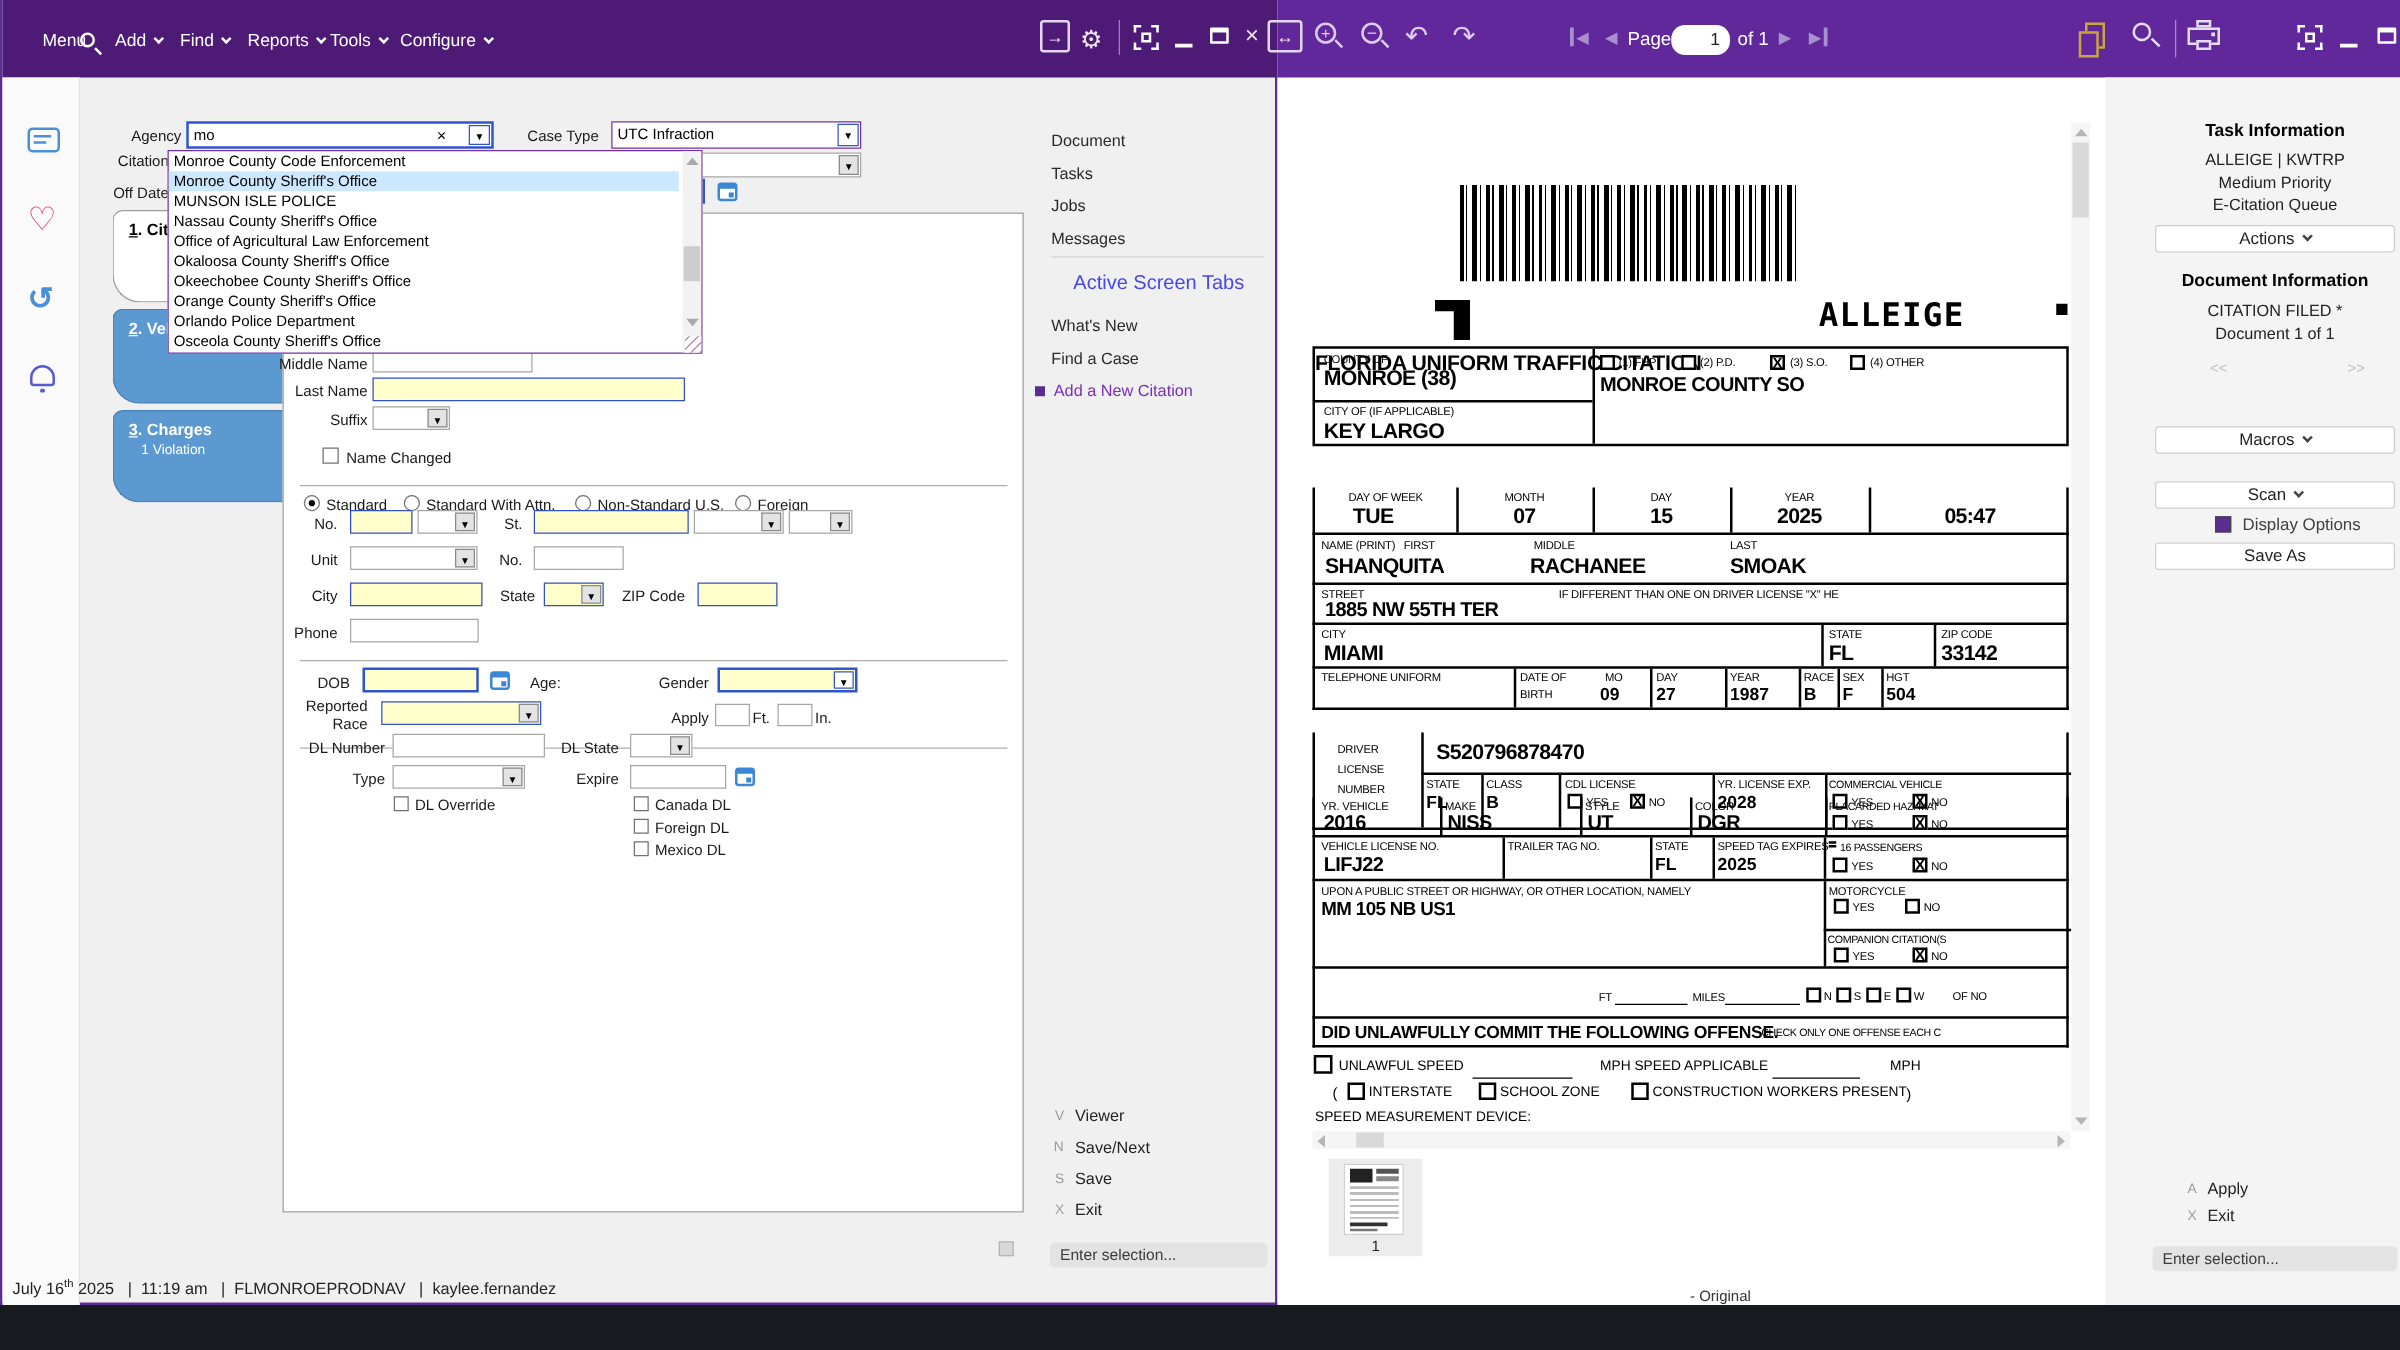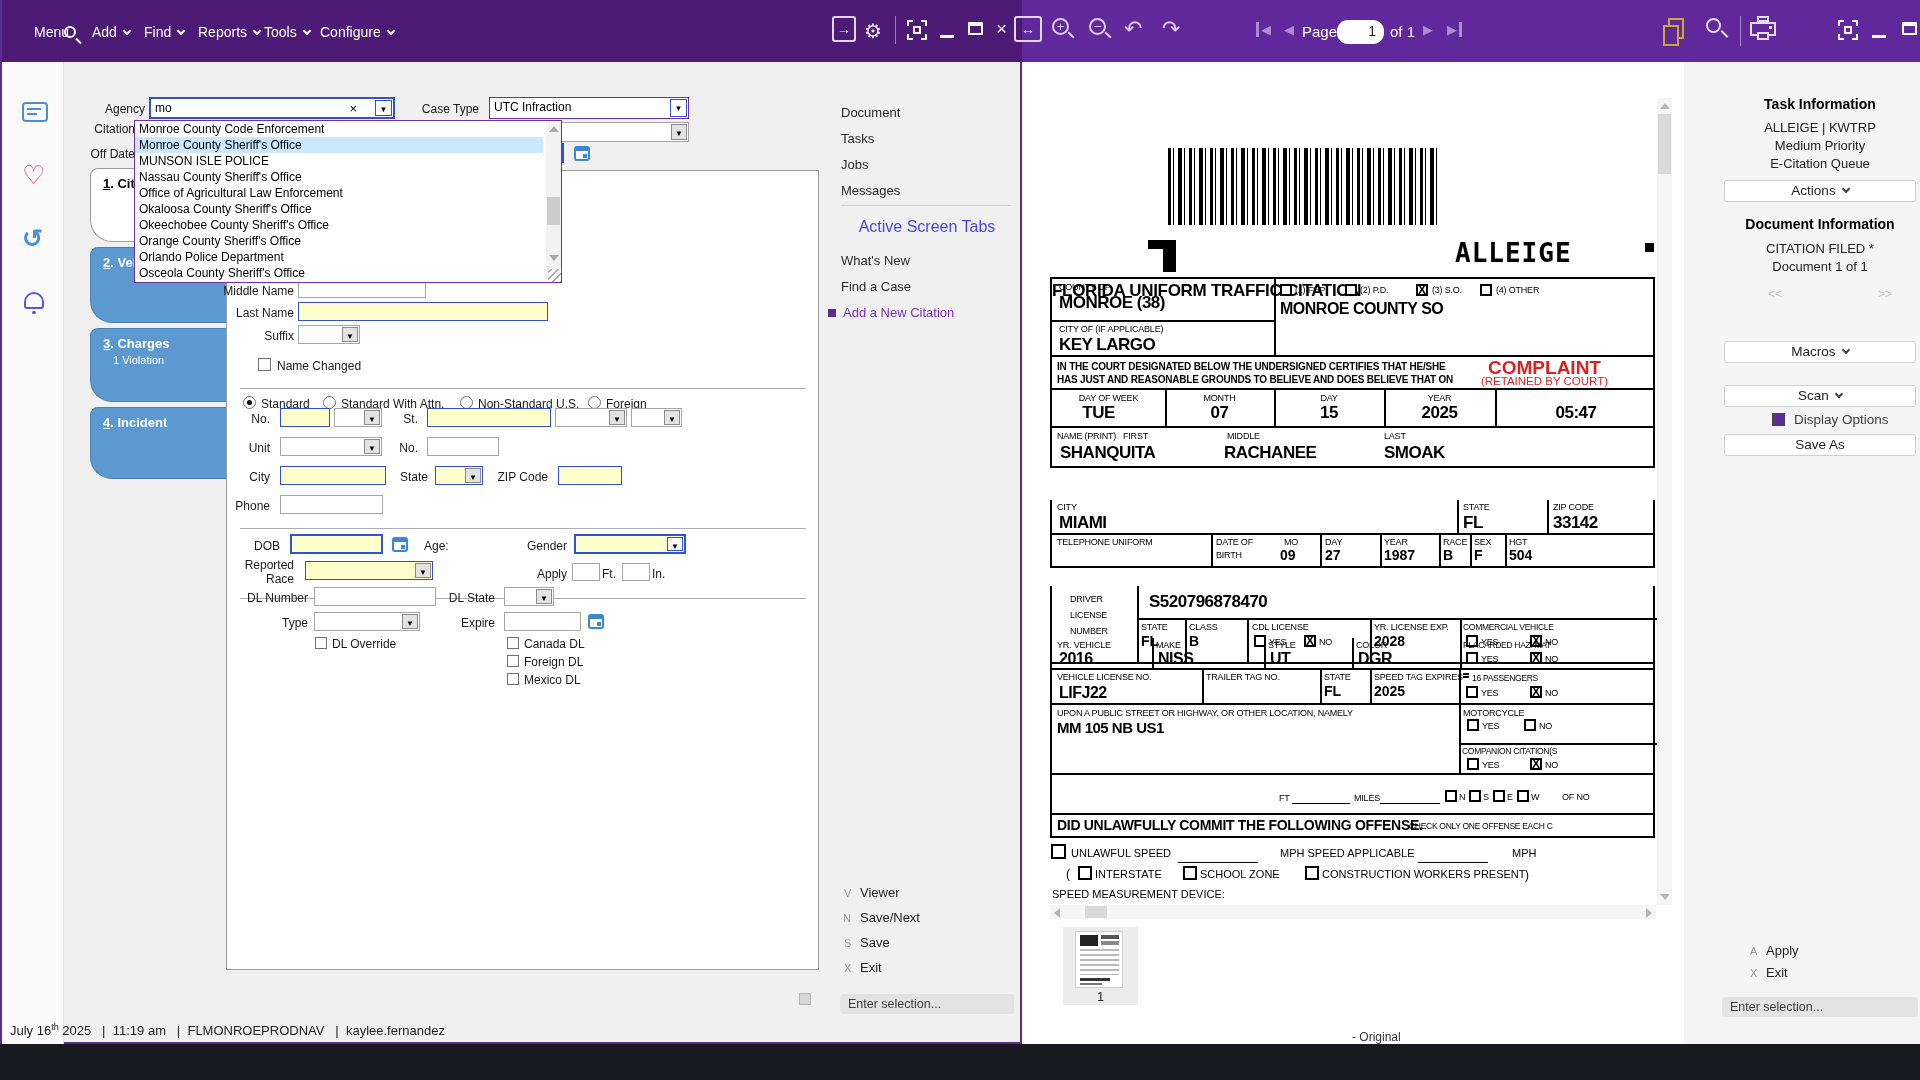--- a/index.html
+++ b/index.html
@@ -137,21 +137,20 @@
       </span>
 
     <span class="fl" style="left:60px;top:147px;width:73px">Off Date</span>
     <span class="tf yf bf" style="left:137px;top:143px;width:425px;height:20px"></span>
     <span class="cal" style="left:572px;top:146px"></span>
 
     <div class="a" id="formbox"></div>
     <div class="tab tabw" style="top:168px;height:74px"><span class="tnum">1</span><span>. Citee</span></div>
     <div class="tab" style="top:247px;height:76px"><span class="tnum">2</span><span>. Vehicle</span></div>
     <div class="tab" style="top:328px;height:74px"><span class="tnum">3</span><span>. Charges</span><span class="tsub">1 Violation</span></div>
-    <div class="tab" style="top:407px;height:72px"><span class="tnum">4</span><span>. Incident</span></div>
 
     <span class="fl" style="left:205px;top:284px;width:87px;z-index:2">Middle Name</span>
     <span class="tf" style="left:296px;top:280px;width:128px;height:18px;z-index:2"></span>
     <span class="fl" style="left:205px;top:306px;width:87px;z-index:2">Last Name</span>
     <span class="tf yf" style="left:296px;top:302px;width:250px;height:19px;z-index:2"></span>
     <span class="fl" style="left:205px;top:329px;width:87px;z-index:2">Suffix</span>
     <span class="tf" style="left:296px;top:325px;width:62px;height:19px;z-index:2">
         <span class="ddb"></span>
       </span>
 
@@ -357,26 +356,20 @@
       <span class="dl" style="left:243px;top:6px">(1) FHP</span>
       <span class="xb" style="left:293px;top:5px"></span>
       <span class="dl" style="left:308px;top:6px">(2) P.D.</span>
       <span class="xb on" style="left:364px;top:5px"></span>
       <span class="dl" style="left:380px;top:6px">(3) S.O.</span>
       <span class="xb" style="left:428px;top:5px"></span>
       <span class="dl" style="left:444px;top:6px">(4) OTHER</span>
       <span class="dv" style="left:228px;top:21px">MONROE COUNTY SO</span>
     </div>
 
-    <div class="row" style="top:259px;height:33px">
-      <span class="dl" style="left:5px;top:4px;font-weight:bold;font-size:10px">IN THE COURT DESIGNATED BELOW THE UNDERSIGNED CERTIFIES THAT HE/SHE</span>
-      <span class="dl" style="left:5px;top:17px;font-weight:bold;font-size:10px">HAS JUST AND REASONABLE GROUNDS TO BELIEVE AND DOES BELIEVE THAT ON</span>
-      <span class="a ctr" style="left:385px;top:0;width:215px;color:#e02020;font-weight:bold;font-size:19px">COMPLAINT</span>
-      <span class="a ctr" style="left:385px;top:18px;width:215px;color:#e02020;font-size:11.5px">(RETAINED BY COURT)</span>
-    </div>
 
     <div class="row" style="top:292px;height:38px">
       <span class="vl" style="left:113px"></span>
         <span class="vl" style="left:222px"></span>
         <span class="vl" style="left:332px"></span>
         <span class="vl" style="left:443px"></span>
       <span class="dl a ctr" style="left:0;top:3px;width:113px">DAY OF WEEK</span>
       <span class="dv a ctr" style="left:0;top:13px;width:93px;font-size:17px">TUE</span>
       <span class="dl a ctr" style="left:113px;top:3px;width:109px">MONTH</span>
       <span class="dv a ctr" style="left:113px;top:13px;width:109px;font-size:17px">07</span>
@@ -389,20 +382,25 @@
 
     <div class="row" style="top:330px;height:40px">
       <span class="dl" style="left:5px;top:3px;white-space:pre">NAME (PRINT)   FIRST</span>
       <span class="dv" style="left:8px;top:15px;font-size:17px">SHANQUITA</span>
       <span class="dl" style="left:175px;top:3px">MIDDLE</span>
       <span class="dv" style="left:172px;top:15px;font-size:17px">RACHANEE</span>
       <span class="dl" style="left:332px;top:3px">LAST</span>
       <span class="dv" style="left:332px;top:15px;font-size:17px">SMOAK</span>
     </div>
 
+    <div class="row" style="top:370px;height:32px">
+      <span class="dl" style="left:5px;top:2px">STREET</span>
+      <span class="dl" style="left:195px;top:2px">IF DIFFERENT THAN ONE ON DRIVER LICENSE "X" HE</span>
+      <span class="dv" style="left:8px;top:12px">1885 NW 55TH TER</span>
+    </div>
 
     <div class="row" style="top:402px;height:35px">
       <span class="vl" style="left:405px"></span>
         <span class="vl" style="left:495px"></span>
       <span class="dl" style="left:5px;top:2px">CITY</span>
       <span class="dv" style="left:7px;top:13px;font-size:17px">MIAMI</span>
       <span class="dl" style="left:411px;top:2px">STATE</span>
       <span class="dv" style="left:411px;top:13px;font-size:17px">FL</span>
       <span class="dl" style="left:501px;top:2px">ZIP CODE</span>
       <span class="dv" style="left:501px;top:13px;font-size:17px">33142</span>

